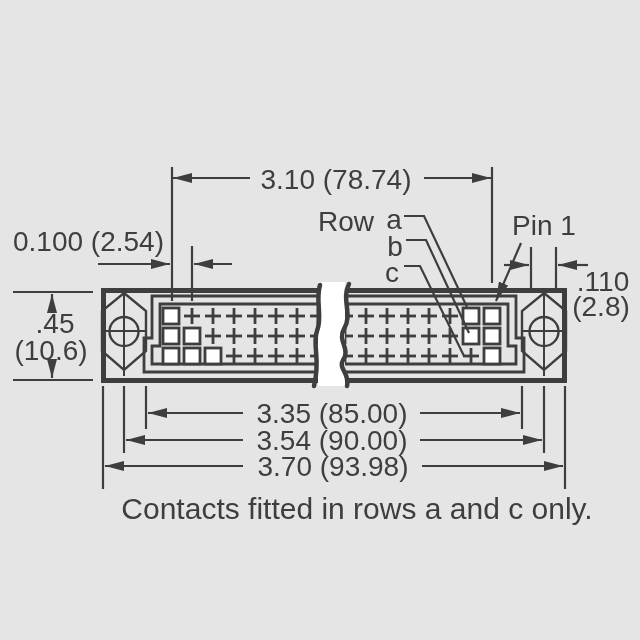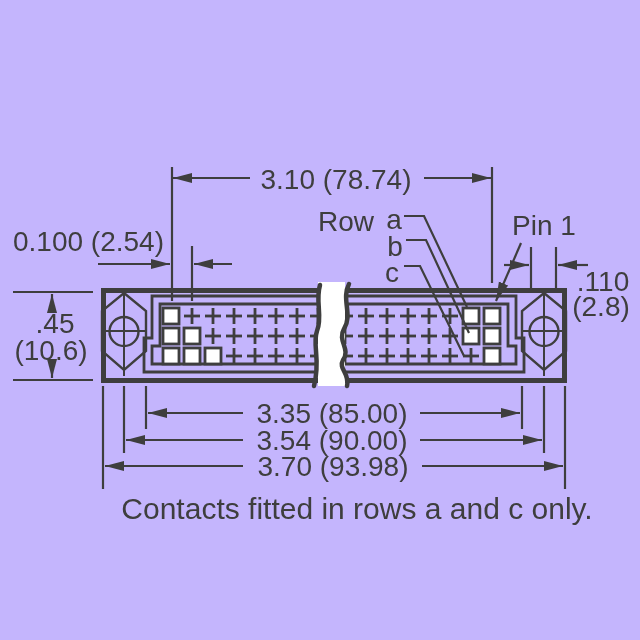--- a/index.html
+++ b/index.html
@@ -1,16 +1,16 @@
 <!DOCTYPE html>
 <html><head>
 <meta charset="utf-8">
 <style>
   html,body{margin:0;padding:0;background:#fff;}
-  .stage{position:relative;width:640px;height:640px;background:#c4b5fd;overflow:hidden;}
+  .stage{position:relative;width:640px;height:640px;background:#e5e5e5;overflow:hidden;}
   svg text{font-family:"Liberation Sans","DejaVu Sans",sans-serif;fill:#3e3e3e;}
   .ink{stroke:#3e3e3e;fill:none;}
   .body{stroke-width:5;}
   .brk{stroke-width:4.5;stroke-linecap:round;}
   .insert{stroke-width:2.8;stroke-linejoin:miter;}
   .hex{stroke-width:2.4;}
   .cl{stroke-width:2;}
   .dim{stroke-width:2.2;}
   .contact{stroke:#3e3e3e;stroke-width:2.8;fill:none;}
   .sq{stroke:#3e3e3e;stroke-width:2.8;fill:#ffffff;}

